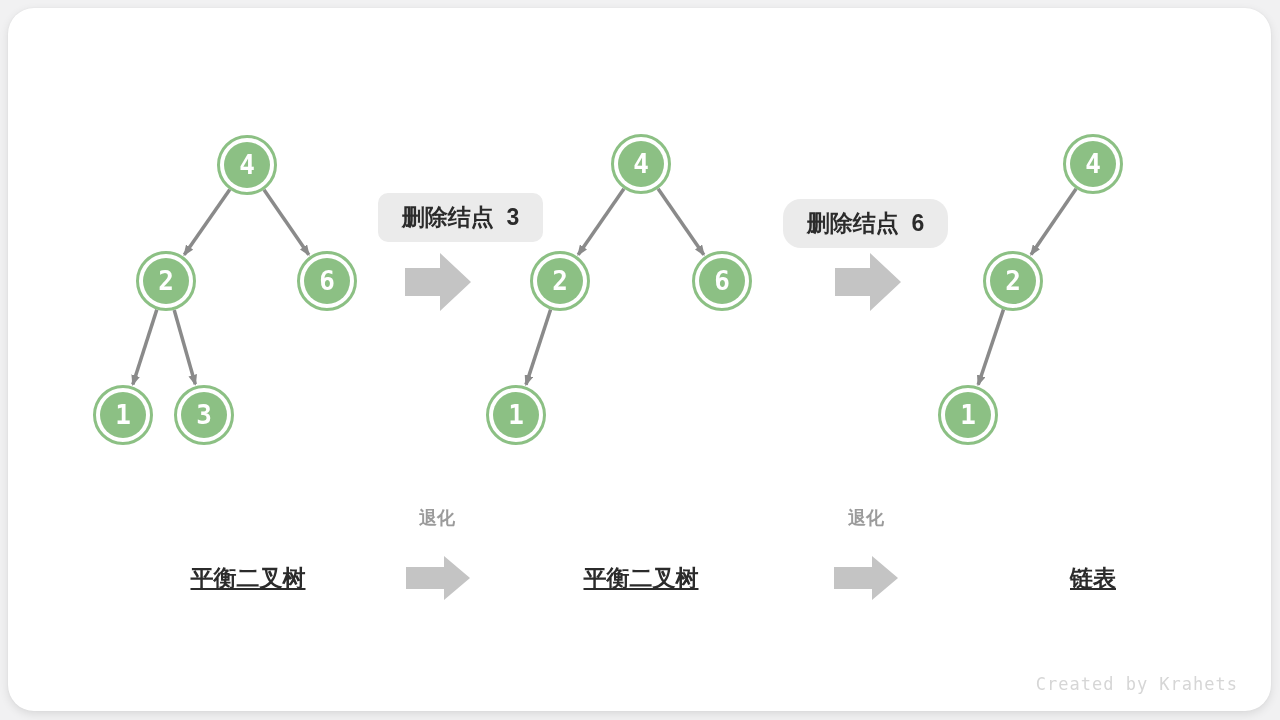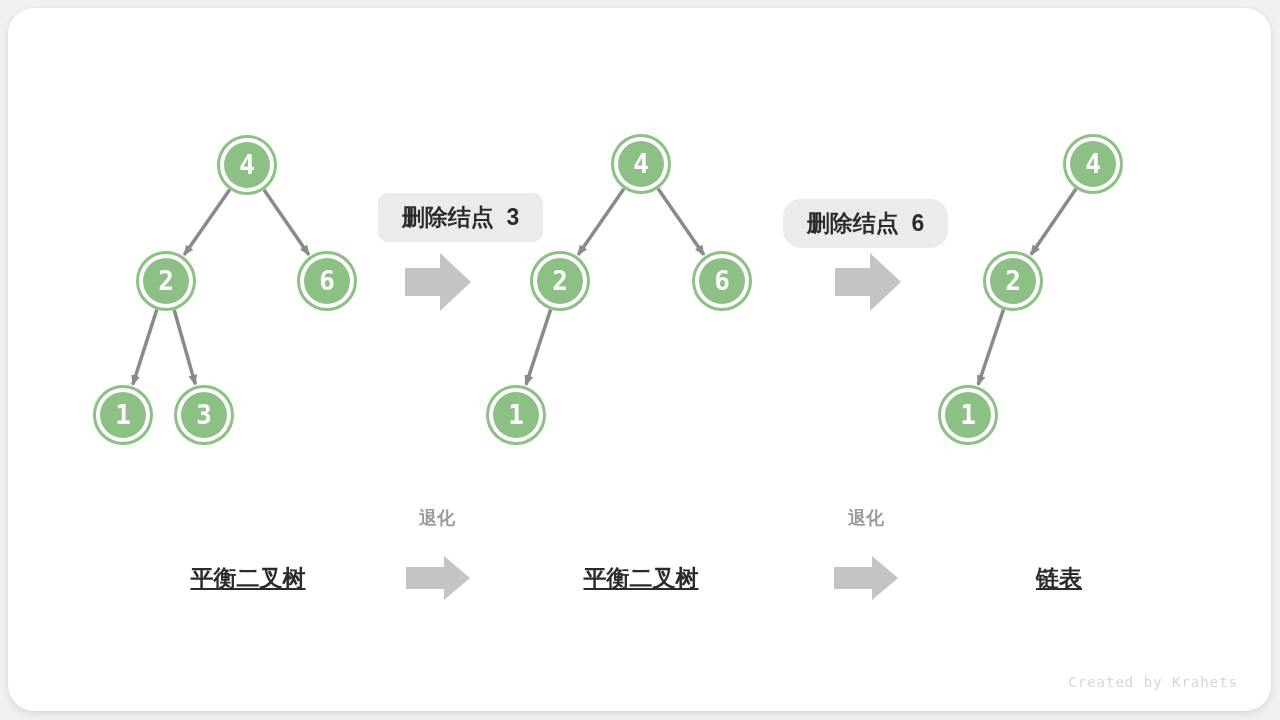--- a/index.html
+++ b/index.html
@@ -67,27 +67,27 @@
     width: 220px;
     top: 563px;
     text-align: center;
     font-size: 23px;
     font-weight: bold;
     color: #2b2b2b;
     text-decoration: underline;
   }
   .tree-name-1 { left: 138px; }
   .tree-name-2 { left: 531px; }
-  .tree-name-3 { left: 949px; }
+  .tree-name-3 { left: 983px; }
   .watermark {
     position: absolute;
     right: 42px;
     top: 674px;
     font-family: "DejaVu Sans Mono", monospace;
-    font-size: 14px;
+    font-size: 17px;
     letter-spacing: 1px;
     color: #d6d6d6;
   }
 </style>
 </head>
 <body>
 
 <div class="card"></div>
 
 <svg class="diagram" viewBox="0 0 1280 720">

